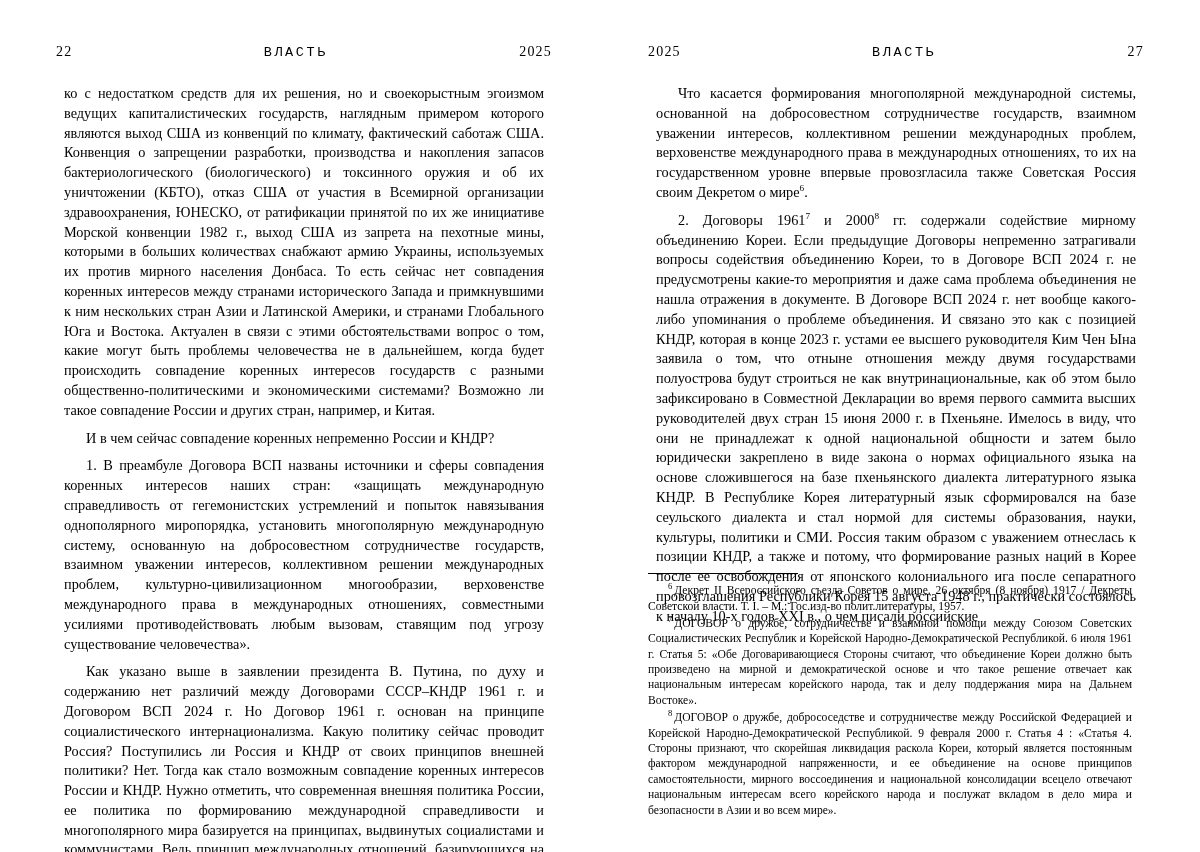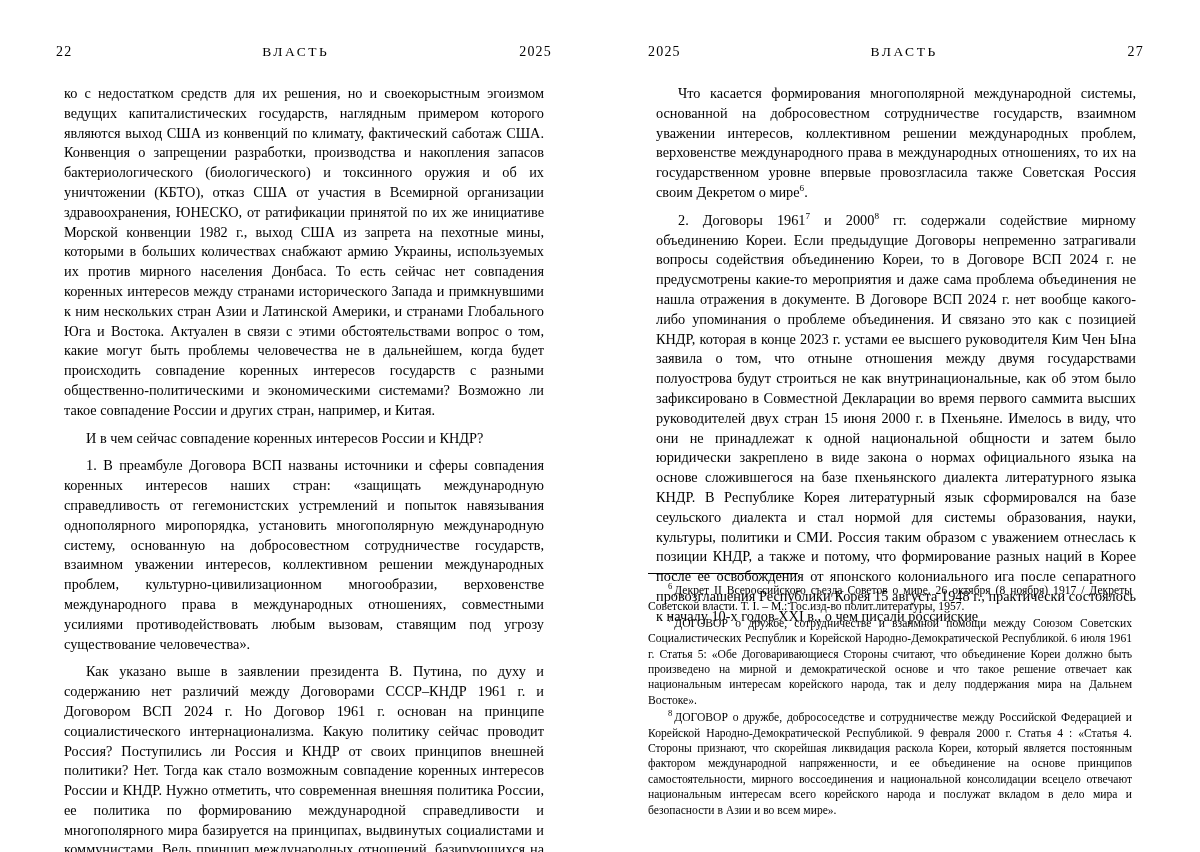--- a/index.html
+++ b/index.html
@@ -42,20 +42,21 @@
   }
   .running-head .folio {
     font-size: 14px;
     letter-spacing: 1.2px;
   }
   .running-head .spacer {
     flex: 1;
   }
   .running-head .center {
     letter-spacing: 2.6px;
+    font-family: Liberation Mono, monospace;
   }
   .body-text {
     font-size: 14.3px;
     line-height: 1.385;
     text-align: justify;
     text-justify: inter-word;
     hyphens: manual;
   }
   .body-text p {
     margin: 8px;
@@ -105,21 +106,21 @@
     <div class="running-head">
       <span class="folio">22</span>
       <span class="spacer"></span>
       <span class="center">ВЛАСТЬ</span>
       <span class="spacer"></span>
       <span class="folio">2025</span>
     </div>
 
     <div class="body-text">
       <p>ко с недостатком средств для их решения, но и своекорыстным эгоизмом ведущих капиталистических государств, наглядным примером которого являются выход США из конвенций по климату, фактический саботаж США. Конвенция о запрещении разработки, производства и накопления запасов бактериологического (биологического) и токсинного оружия и об их уничтожении (КБТО), отказ США от участия в Всемирной организации здравоохранения, ЮНЕСКО, от ратификации принятой по их же инициативе Морской конвенции 1982 г., выход США из запрета на пехотные мины, которыми в больших количествах снабжают армию Украины, используемых их против мирного населения Донбаса. То есть сейчас нет совпадения коренных интересов между странами исторического Запада и примкнувшими к ним нескольких стран Азии и Латинской Америки, и странами Глобального Юга и Востока. Актуален в связи с этими обстоятельствами вопрос о том, какие могут быть проблемы человечества не в дальнейшем, когда будет происходить совпадение коренных интересов государств с разными общественно-политическими и экономическими системами? Возможно ли такое совпадение России и других стран, например, и Китая.</p>
-      <p class="indent">И в чем сейчас совпадение коренных интересов России и КНДР?</p>
+      <p class="indent">И в чем сейчас совпадение коренных непременно России и КНДР?</p>
       <p class="indent">1. В преамбуле Договора ВСП названы источники и сферы совпадения коренных интересов наших стран: «защищать международную справедливость от гегемонистских устремлений и попыток навязывания однополярного миропорядка, установить многополярную международную систему, основанную на добросовестном сотрудничестве государств, взаимном уважении интересов, коллективном решении международных проблем, культурно-цивилизационном многообразии, верховенстве международного права в международных отношениях, совместными усилиями противодействовать любым вызовам, ставящим под угрозу существование человечества».</p>
       <p class="indent">Как указано выше в заявлении президента В. Путина, по духу и содержанию нет различий между Договорами СССР–КНДР 1961 г. и Договором ВСП 2024 г. Но Договор 1961 г. основан на принципе социалистического интернационализма. Какую политику сейчас проводит Россия? Поступились ли Россия и КНДР от своих принципов внешней политики? Нет. Тогда как стало возможным совпадение коренных интересов России и КНДР. Нужно отметить, что современная внешняя политика России, ее политика по формированию международной справедливости и многополярного мира базируется на принципах, выдвинутых социалистами и коммунистами. Ведь принцип международных отношений, базирующихся на борьбе против гегемонизма и уважении и соблюдении культурно-цивилизационном многообразии, вытекает из сформулированной впервые на Конгрессе II Интернационала в конце XIX в. Принцип о праве наций на самоопределение и этот принцип был положен также в основу внешней политики первого социалистического государства на планете – Советской России сразу после Октябрьской революции 1917 г.</p>
     </div>
   </div>
 
   <div class="page page-right">
     <div class="running-head">
       <span class="folio">2025</span>
       <span class="spacer"></span>
       <span class="center">ВЛАСТЬ</span>

